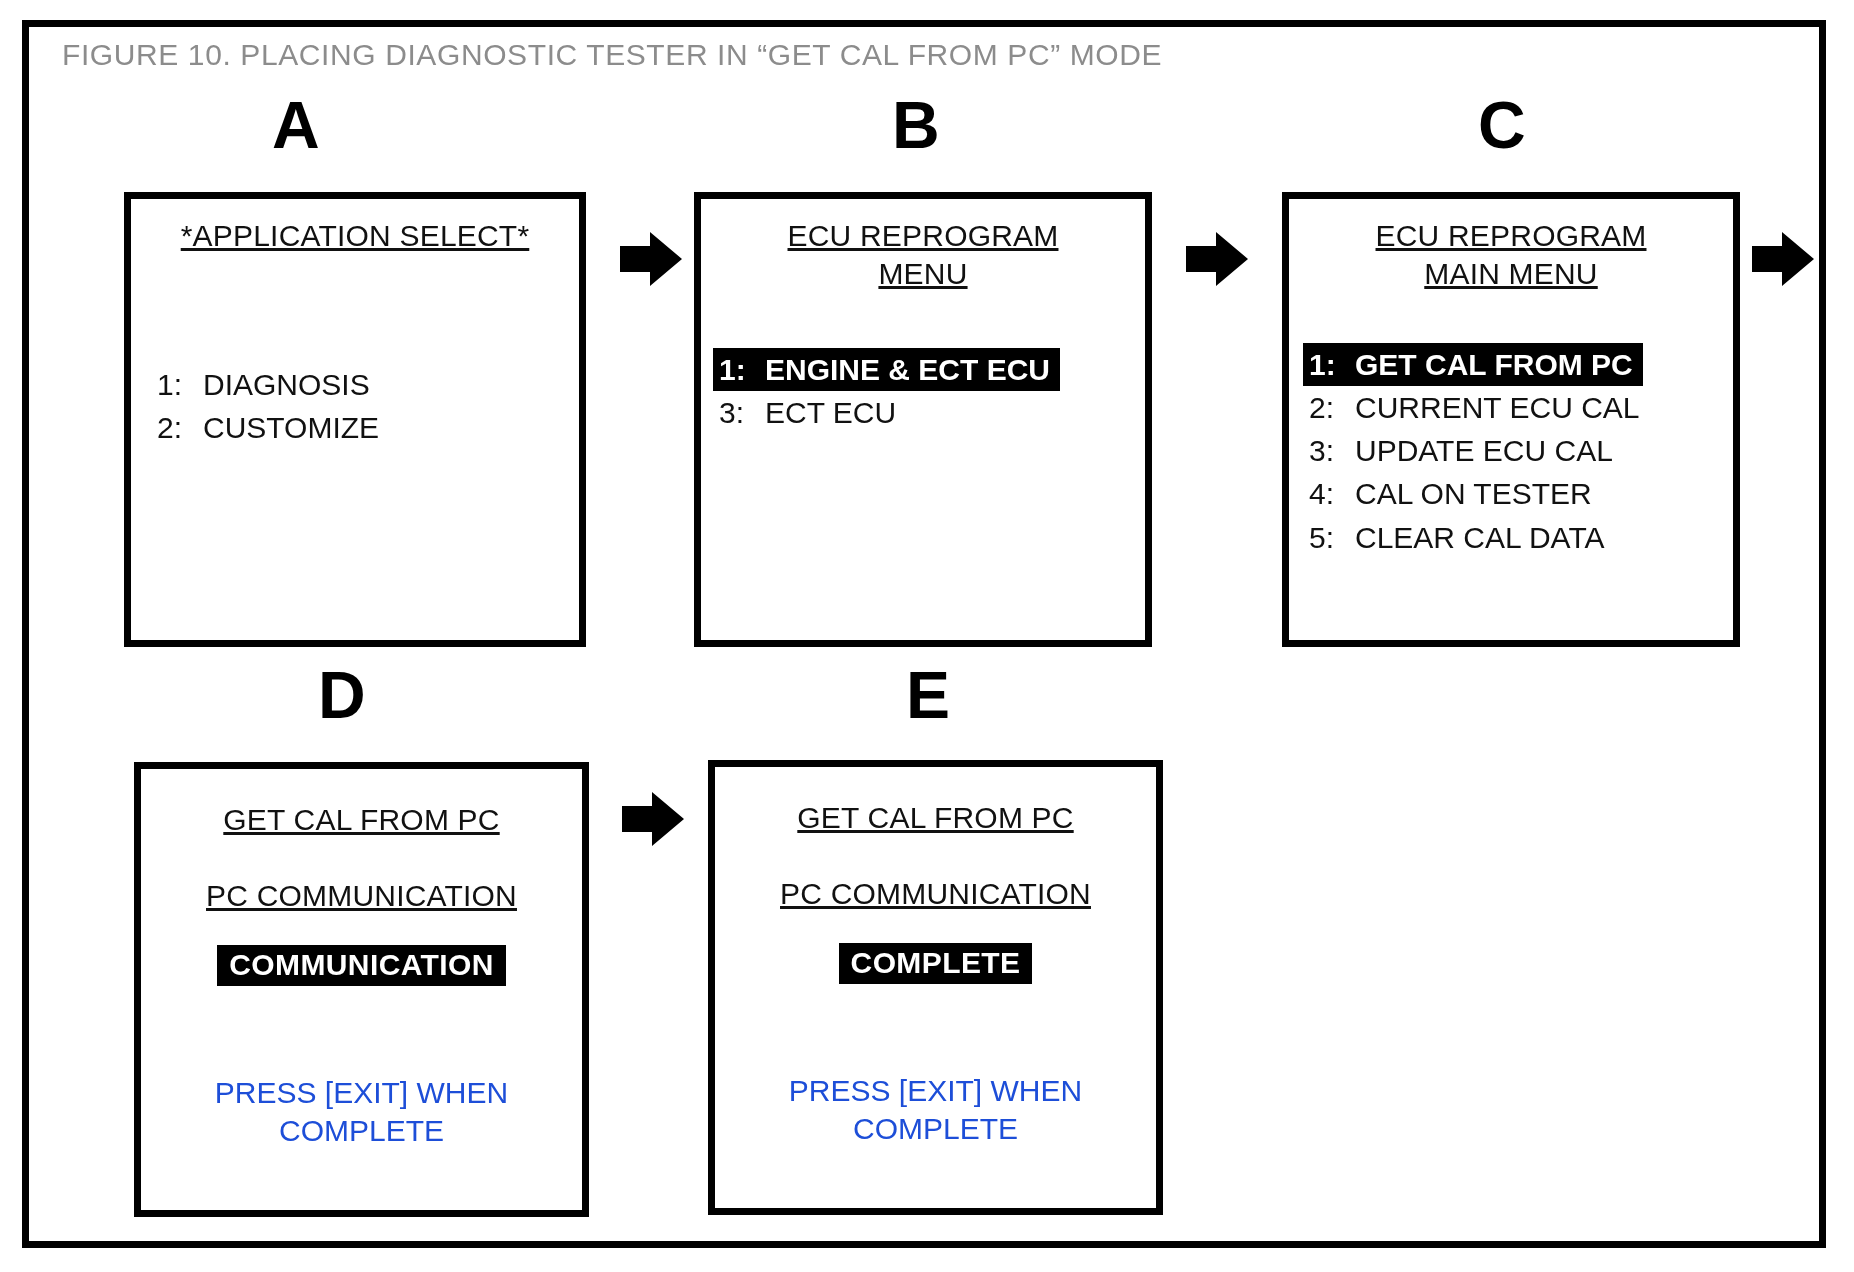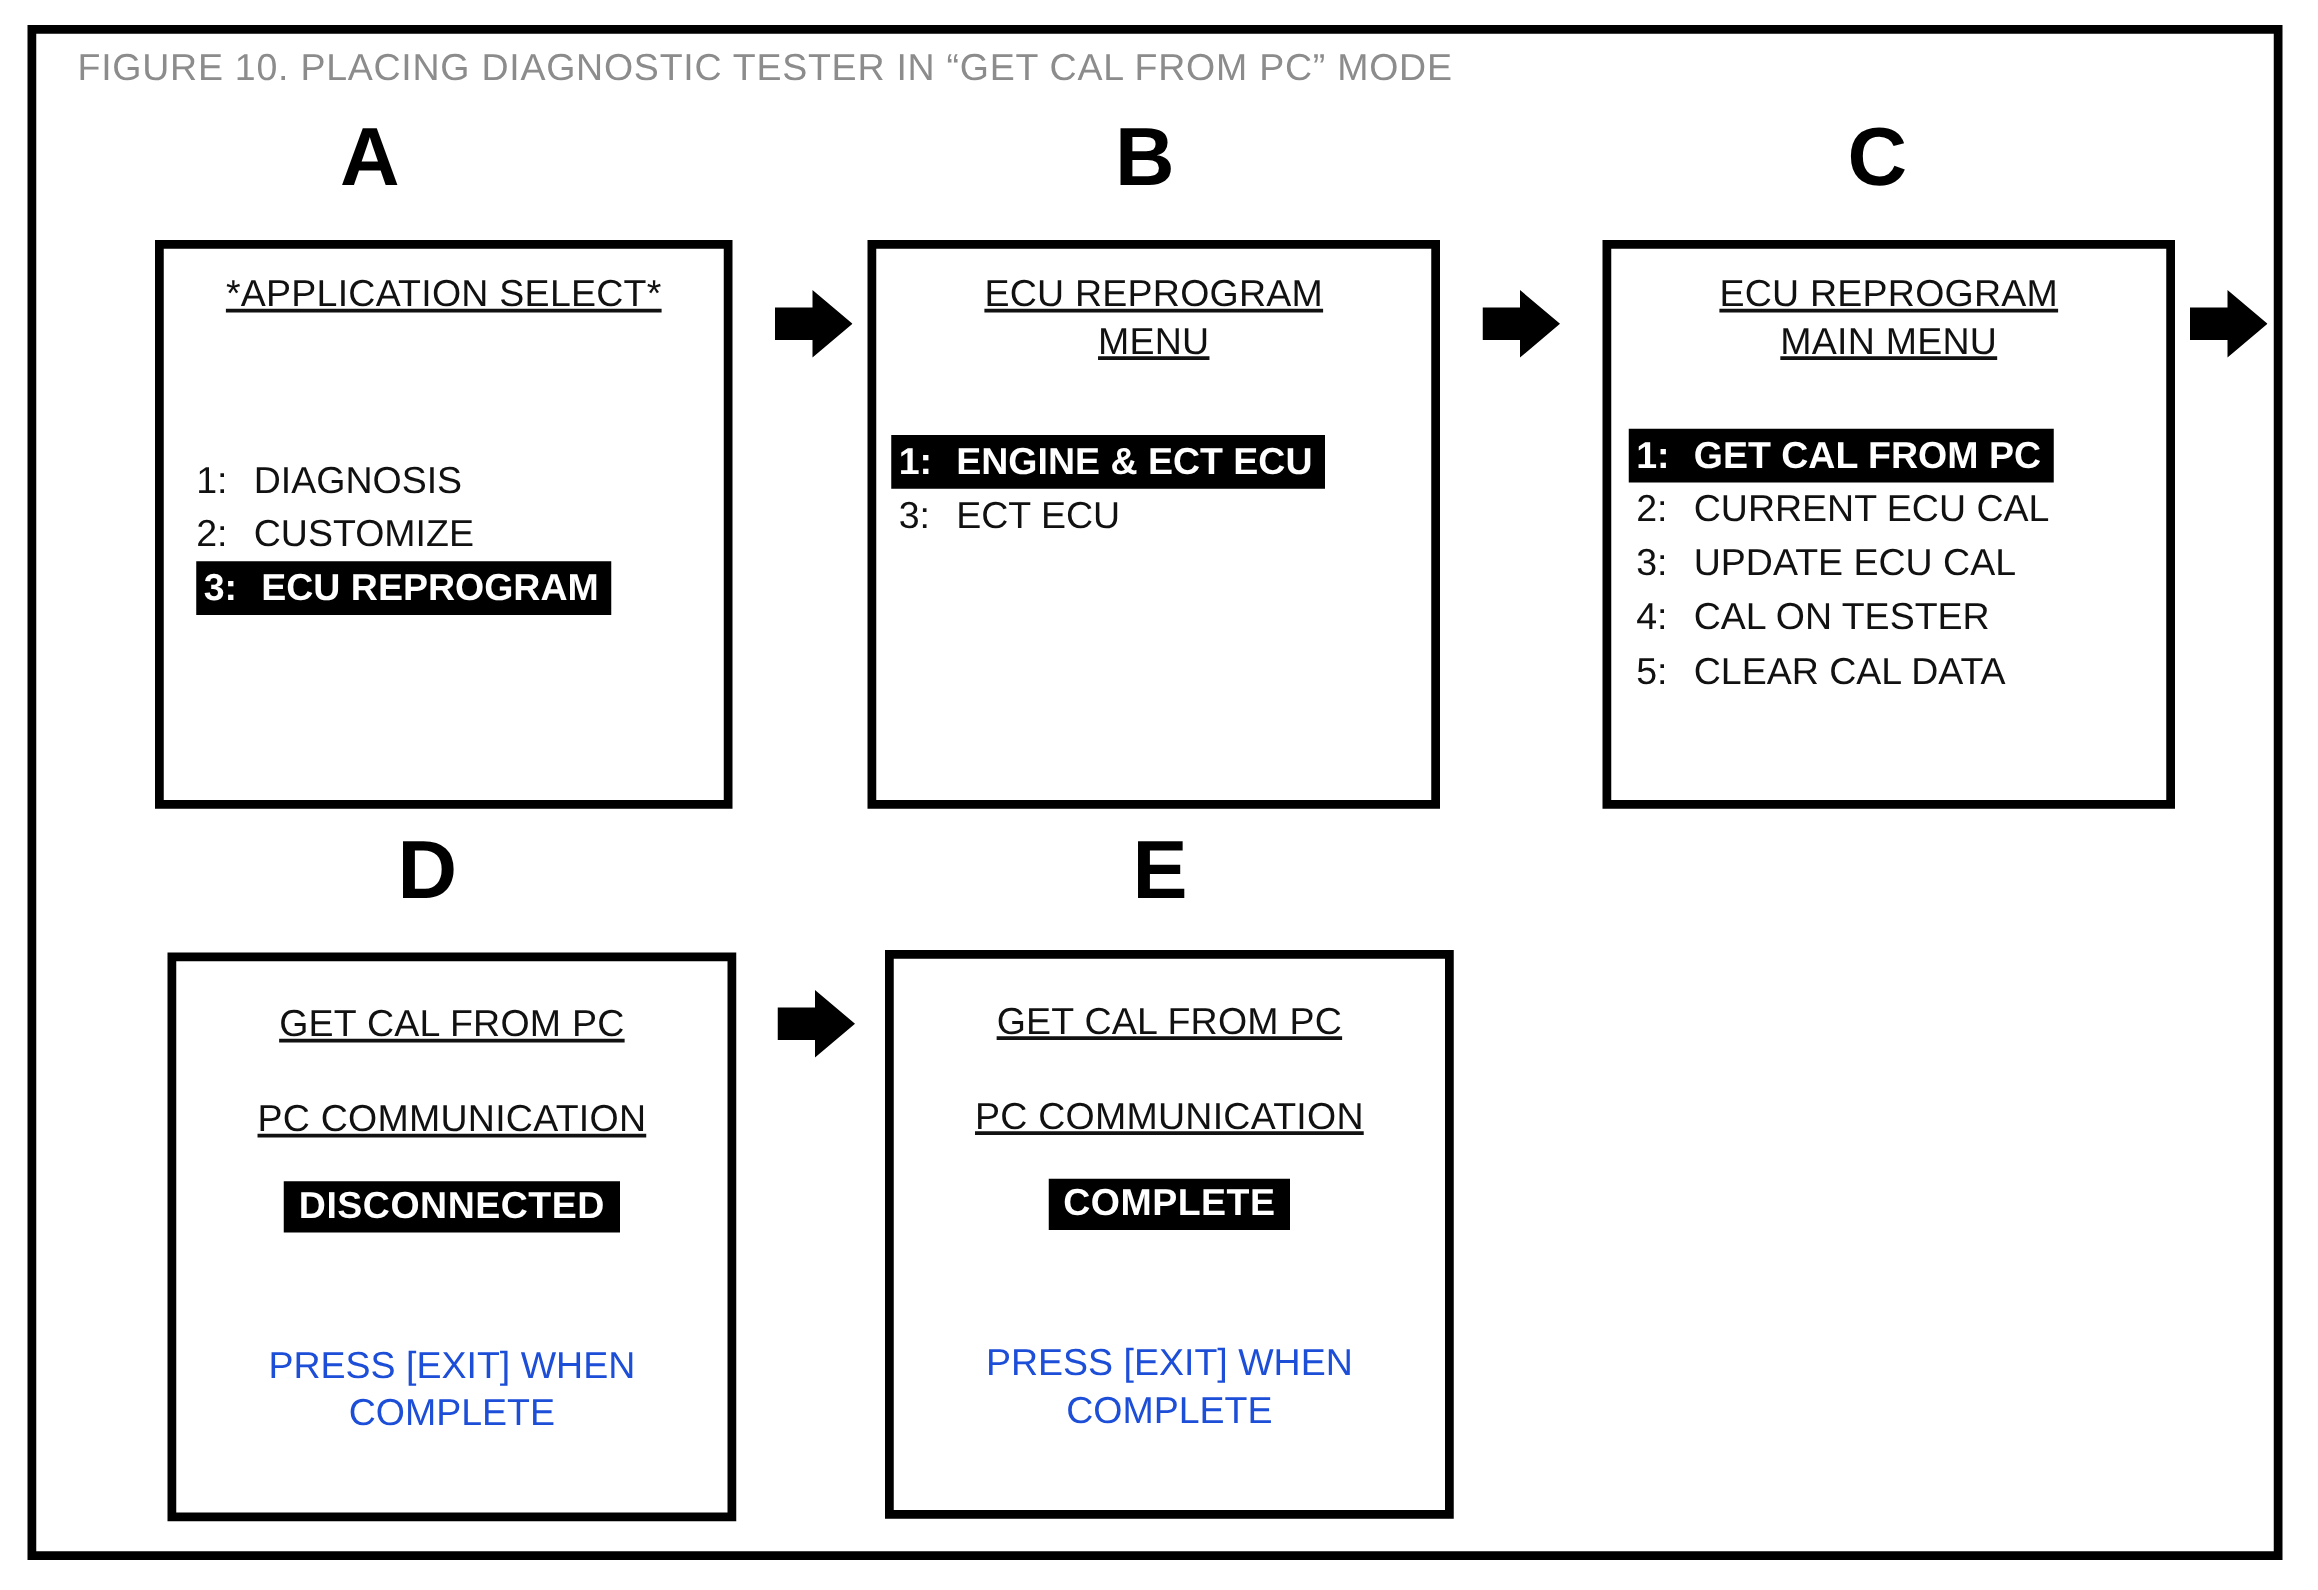--- a/index.html
+++ b/index.html
@@ -155,25 +155,20 @@
       <div>
         <span class="menu-row">
           <span class="mnum">1:</span><span>DIAGNOSIS</span>
         </span>
       </div>
       <div>
         <span class="menu-row">
           <span class="mnum">2:</span><span>CUSTOMIZE</span>
         </span>
       </div>
-      <div>
-        <span class="menu-row selected">
-          <span class="mnum">3:</span><span>ECU REPROGRAM</span>
-        </span>
-      </div>
     </div>
   </div>
 
   <svg class="flow-arrow" style="left:620px; top:228px;" viewBox="0 0 62 62">
     <polygon points="0,18 30,18 30,4 62,31 30,58 30,44 0,44" fill="#000000"></polygon>
   </svg>
 
   <div class="panel-letter" style="left:892px; top:92px;">B</div>
 
   <div class="screen-box" style="left:694px; top:192px; width:458px; height:455px;">
@@ -234,21 +229,21 @@
   <svg class="flow-arrow" style="left:1752px; top:228px;" viewBox="0 0 62 62">
     <polygon points="0,18 30,18 30,4 62,31 30,58 30,44 0,44" fill="#000000"></polygon>
   </svg>
 
   <div class="panel-letter" style="left:318px; top:662px;">D</div>
 
   <div class="screen-box" style="left:134px; top:762px; width:455px; height:455px;">
     <div class="screen-title" style="margin-top:32px;">GET CAL FROM PC</div>
     <div class="screen-title" style="margin-top:38px;">PC COMMUNICATION</div>
     <div class="status-line" style="margin-top:30px;">
-      <span class="status-badge">DISCONNECTED</span>
+      <span class="status-badge">COMMUNICATION</span>
     </div>
     <div class="footer-text" style="margin-top:88px;">PRESS [EXIT] WHEN
 COMPLETE</div>
   </div>
 
   <svg class="flow-arrow" style="left:622px; top:788px;" viewBox="0 0 62 62">
     <polygon points="0,18 30,18 30,4 62,31 30,58 30,44 0,44" fill="#000000"></polygon>
   </svg>
 
   <div class="panel-letter" style="left:906px; top:662px;">E</div>

